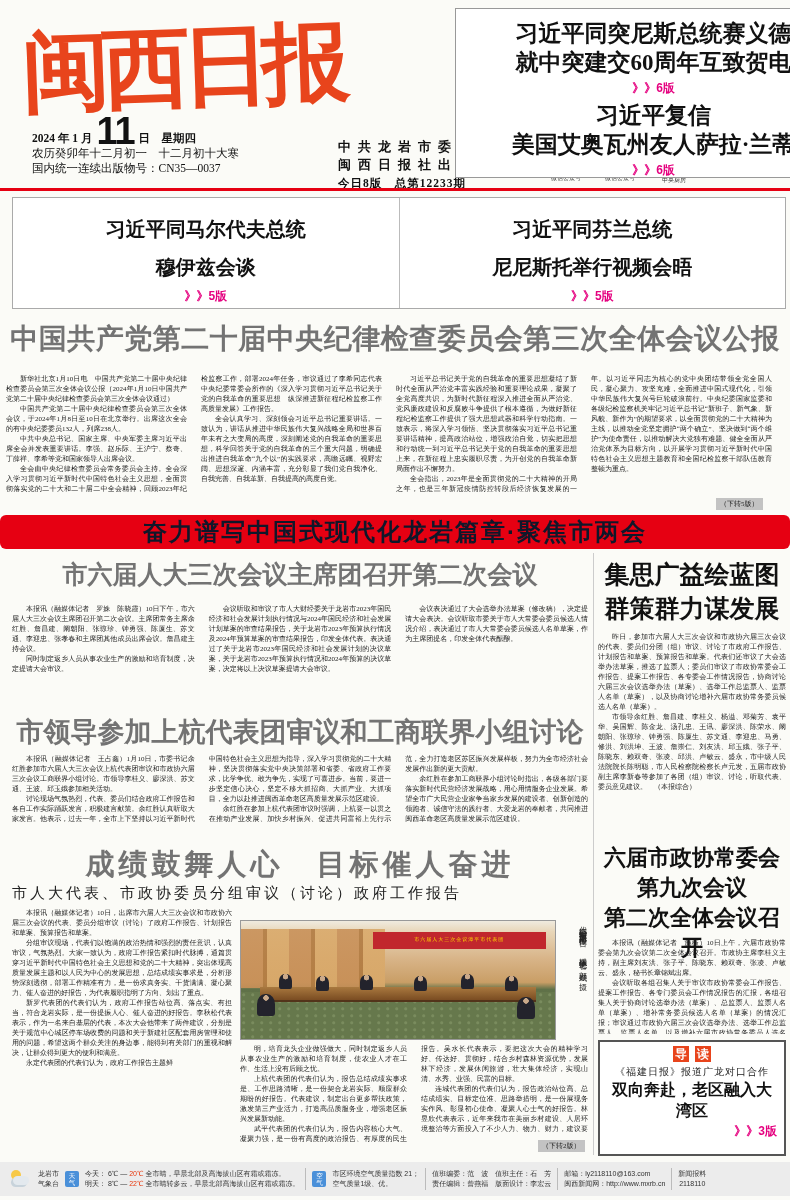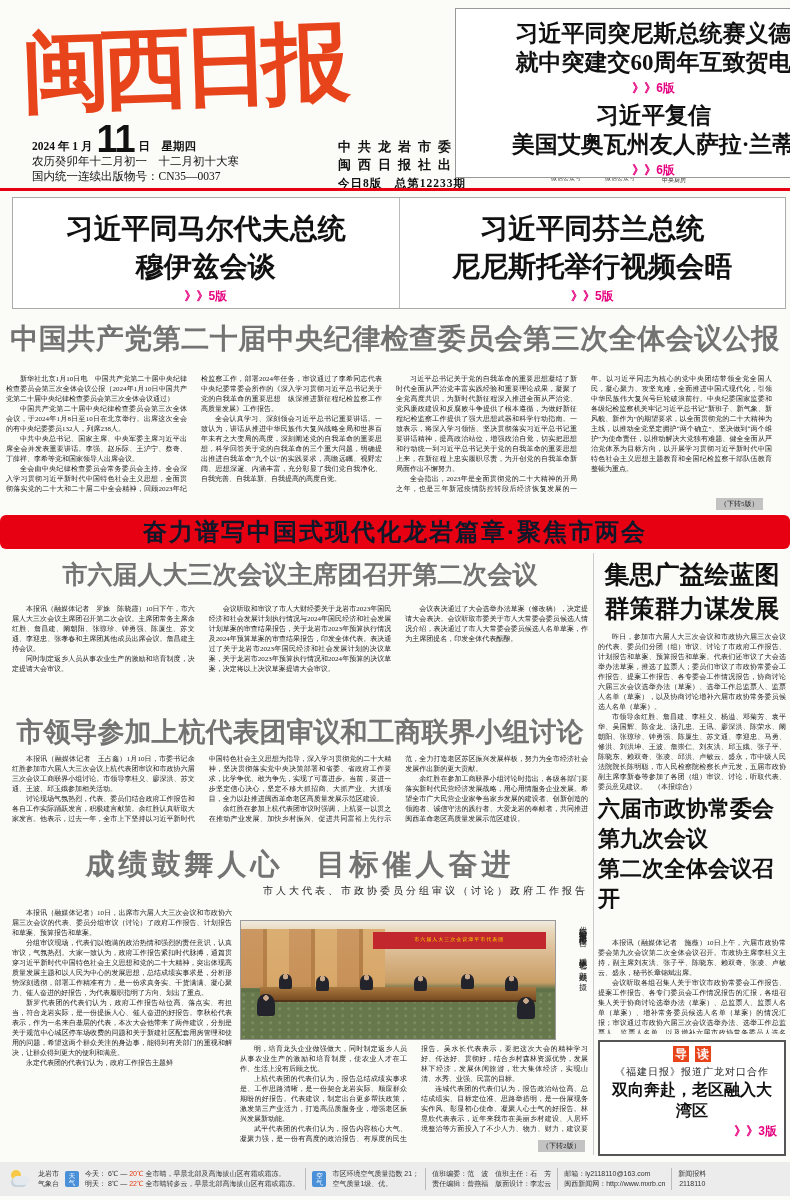--- a/index.html
+++ b/index.html
@@ -2,21 +2,21 @@
 <html><head>
 <meta charset="utf-8">
 <style>
   html,body{margin:0;padding:0;background:#888;}
   .page{position:relative;width:790px;height:1200px;margin:0 auto;background:#fbfbf7;overflow:hidden;
         font-family:"Liberation Serif","DejaVu Serif",serif;color:#222;}
   .abs{position:absolute;}
   
   .masthead{left:22px;top:2px;width:340px;height:128px;font-size:88px;line-height:128px;font-weight:900;
             color:#e8441c;letter-spacing:-8px;transform:rotate(-2deg);font-family:"DejaVu Serif",serif;white-space:nowrap;}
-  .dateline{left:32px;top:124px;width:280px;font-size:11.5px;line-height:15px;color:#111;}
+  .dateline{left:32px;top:116px;width:280px;font-size:11.5px;line-height:15px;color:#111;}
   .dl-row1{display:flex;align-items:flex-end;gap:4px;font-weight:bold;}
   .day-big{font-size:38px;line-height:30px;font-weight:bold;font-family:"Liberation Sans",sans-serif;letter-spacing:-1px;}
   .org{left:338px;top:138px;width:185px;font-size:13px;line-height:18px;color:#111;font-weight:bold;}
   .org .sp{letter-spacing:7px;}
   .org .ed{letter-spacing:1px;font-size:11.5px;}
   .qrs{left:545px;top:126px;display:flex;gap:12px;}
   .qr{width:42px;text-align:center;}
   .qr-img{width:38px;height:38px;margin:0 auto;border:1px solid #555;
      background:
        repeating-linear-gradient(0deg,#222 0 3px,transparent 3px 6px),
@@ -29,39 +29,39 @@
   .topbox{left:455px;top:8px;width:397px;height:170px;border:1px solid #999;background:#fff;
           text-align:center;padding-top:10px;box-sizing:border-box;}
   .tb-h{font-size:23px;line-height:29px;font-weight:900;color:#111;}
   .ref{color:#e5007f;font-weight:bold;font-size:12px;font-family:Liberation Sans, sans-serif;}
   .topbox .ref{display:block;margin:3px 0 4px;}
   .redline{left:0;top:188px;width:790px;height:3px;background:#e60012;}
   
   .twobox{left:12px;top:197px;width:774px;height:112px;border:1px solid #aaa;background:#fff;display:flex;box-sizing:border-box;}
   .tb-cell{flex:1;text-align:center;padding-top:12px;}
   .tb-cell+.tb-cell{border-left:1px solid #bbb;}
-  .tb-line{font-size:28px;line-height:38px;font-weight:900;color:#111;font-family:"Liberation Sans",sans-serif;}
+  .tb-line{font-size:20px;line-height:38px;font-weight:900;color:#111;font-family:"Liberation Sans",sans-serif;}
   
   .comm-title{left:0;top:320px;width:790px;text-align:center;font-size:28px;font-weight:900;color:#111;letter-spacing:0.5px;}
   .body-text{font-size:7px;line-height:10px;text-align:justify;color:#222;overflow:hidden;}
   .para{margin:0;text-indent:2em;}
   .comm-body{left:6px;top:374px;width:766px;height:134px;column-count:4;column-gap:14px;}
   .badge{background:#c3c3c3;color:#222;font-size:7px;padding:1px 4px;}
   .comm-badge{left:716px;top:498px;}
   
   .banner{left:0;top:515px;width:790px;height:34px;line-height:34px;text-align:center;
           font-size:24px;font-weight:900;letter-spacing:2px;font-family:"Liberation Sans",sans-serif;}
   
   .hl{font-family:"Liberation Sans",sans-serif;font-weight:900;color:#737373;text-align:center;}
   .a1-title{left:12px;top:558px;width:576px;font-size:25px;}
   .a1-body{left:12px;top:604px;width:576px;height:100px;column-count:3;column-gap:14px;}
   .a2-title{left:12px;top:714px;width:576px;font-size:27px;}
   .a2-body{left:12px;top:754px;width:576px;height:86px;column-count:3;column-gap:14px;}
   .a3-title{left:12px;top:845px;width:576px;font-size:29px;letter-spacing:4px;}
-  .a3-sub{left:12px;top:884px;width:576px;text-align:right;font-size:10px;letter-spacing:3px;color:#222;}
+  .a3-sub{left:12px;top:884px;width:576px;text-align:left;font-size:15px;letter-spacing:3px;color:#222;}
   .a3-left{left:12px;top:908px;width:220px;height:246px;}
   .a3-bottom{left:240px;top:1044px;width:348px;height:106px;column-count:2;column-gap:14px;}
   .a3-badge{left:538px;top:1140px;}
   
   .photo{left:240px;top:920px;width:314px;height:118px;border:1px solid #999;overflow:hidden;
          background:linear-gradient(180deg,#f0ebdf 0%,#e8d6b8 9%,#d8b488 32%,#c99e66 52%,#5f7148 58%,#69784e 100%);}
   .ph-doors{position:absolute;left:0;top:7%;width:46%;height:50%;
          background:repeating-linear-gradient(90deg,#c89058 0 22px,#b17a40 22px 26px,#d9a96a 26px 48px);opacity:.9;}
   .ph-banner{position:absolute;left:42%;top:9%;width:55%;height:15%;background:#c1272d;color:#ffd900;
          font-size:5px;line-height:6px;display:flex;align-items:center;justify-content:center;letter-spacing:1px;overflow:hidden;}
@@ -70,21 +70,21 @@
   .ph-floor{position:absolute;left:0;bottom:0;width:100%;height:40%;
          background:radial-gradient(circle at 30% 40%,#7a8c5e 1px,transparent 2px) 0 0/9px 7px,#66784c;}
   .ph-person{position:absolute;width:13px;height:15px;background:radial-gradient(circle at 50% 18%,#caa98a 0 2.5px,#23232c 3px);
          border-radius:45% 45% 15% 15%;}
   .photo-cap{left:558px;top:920px;width:30px;height:118px;writing-mode:vertical-rl;
          font-size:8px;line-height:12px;color:#222;letter-spacing:1px;}
   
   .vline{left:593px;top:553px;height:602px;border-left:1px solid #ccc;}
   .s1-title{left:598px;top:558px;width:188px;text-align:center;font-size:25px;line-height:34px;font-weight:900;color:#111;}
   .s1-body{left:598px;top:632px;width:188px;height:204px;}
-  .s2-title{left:598px;top:794px;width:188px;font-weight:900;color:#111;}
+  .s2-title{left:598px;top:843px;width:188px;text-align:center;font-weight:900;color:#111;}
   .s2-title .l1{font-size:22px;line-height:30px;}
   .s2-body{left:598px;top:938px;width:188px;height:96px;}
   .guide{left:598px;top:1040px;width:188px;height:116px;border:2px solid #555;background:#fff;
          box-sizing:border-box;padding:3px 5px;text-align:center;overflow:hidden;}
   .g-label{display:flex;justify-content:center;gap:6px;margin:1px 0 3px;}
   .g-chip{background:#e8441c;color:#fff;font-size:12px;line-height:16px;width:16px;height:16px;font-weight:bold;}
   .g-kicker{font-size:10px;letter-spacing:1px;color:#222;}
   .g-title1{font-size:16px;font-weight:900;color:#111;margin-top:1px;}
   .g-ref{text-align:right;display:block;margin:1px 2px;}
   .g-lead{font-size:8.5px;line-height:10px;text-align:justify;text-indent:2em;color:#222;margin-top:16px;}

